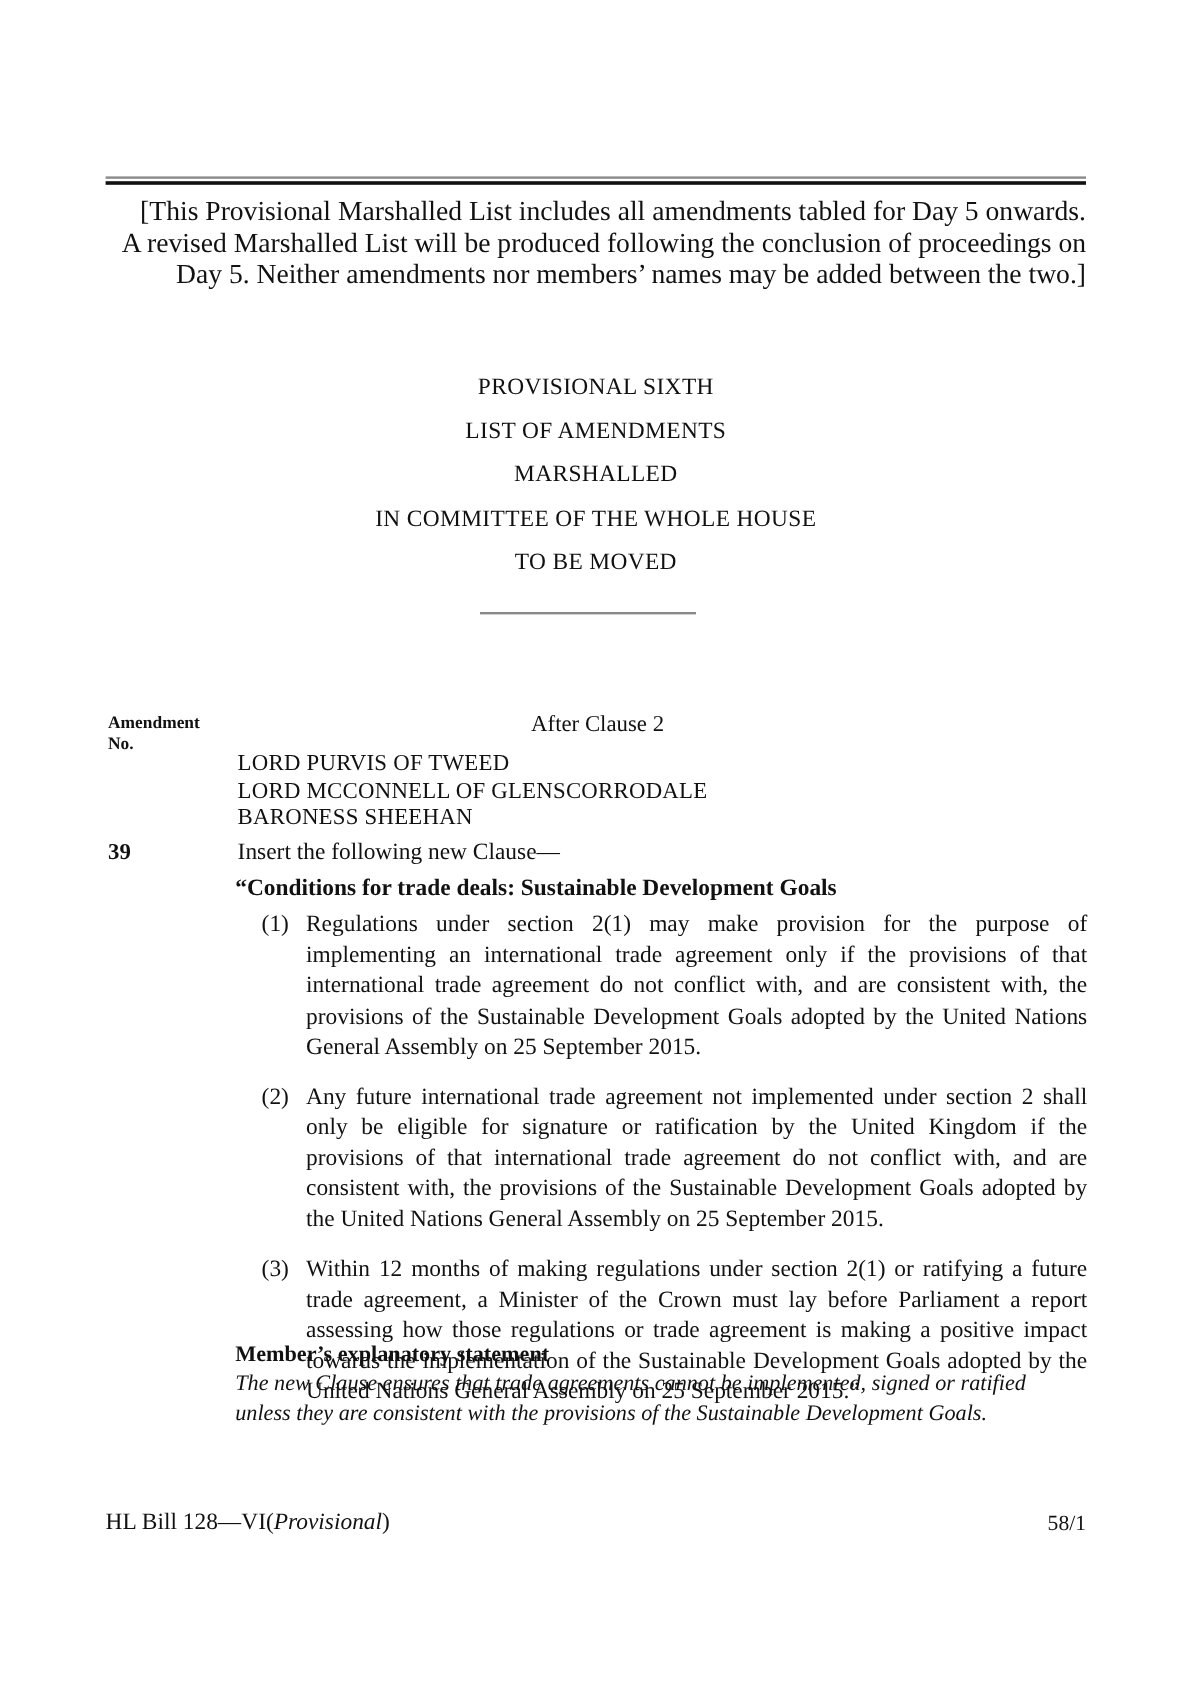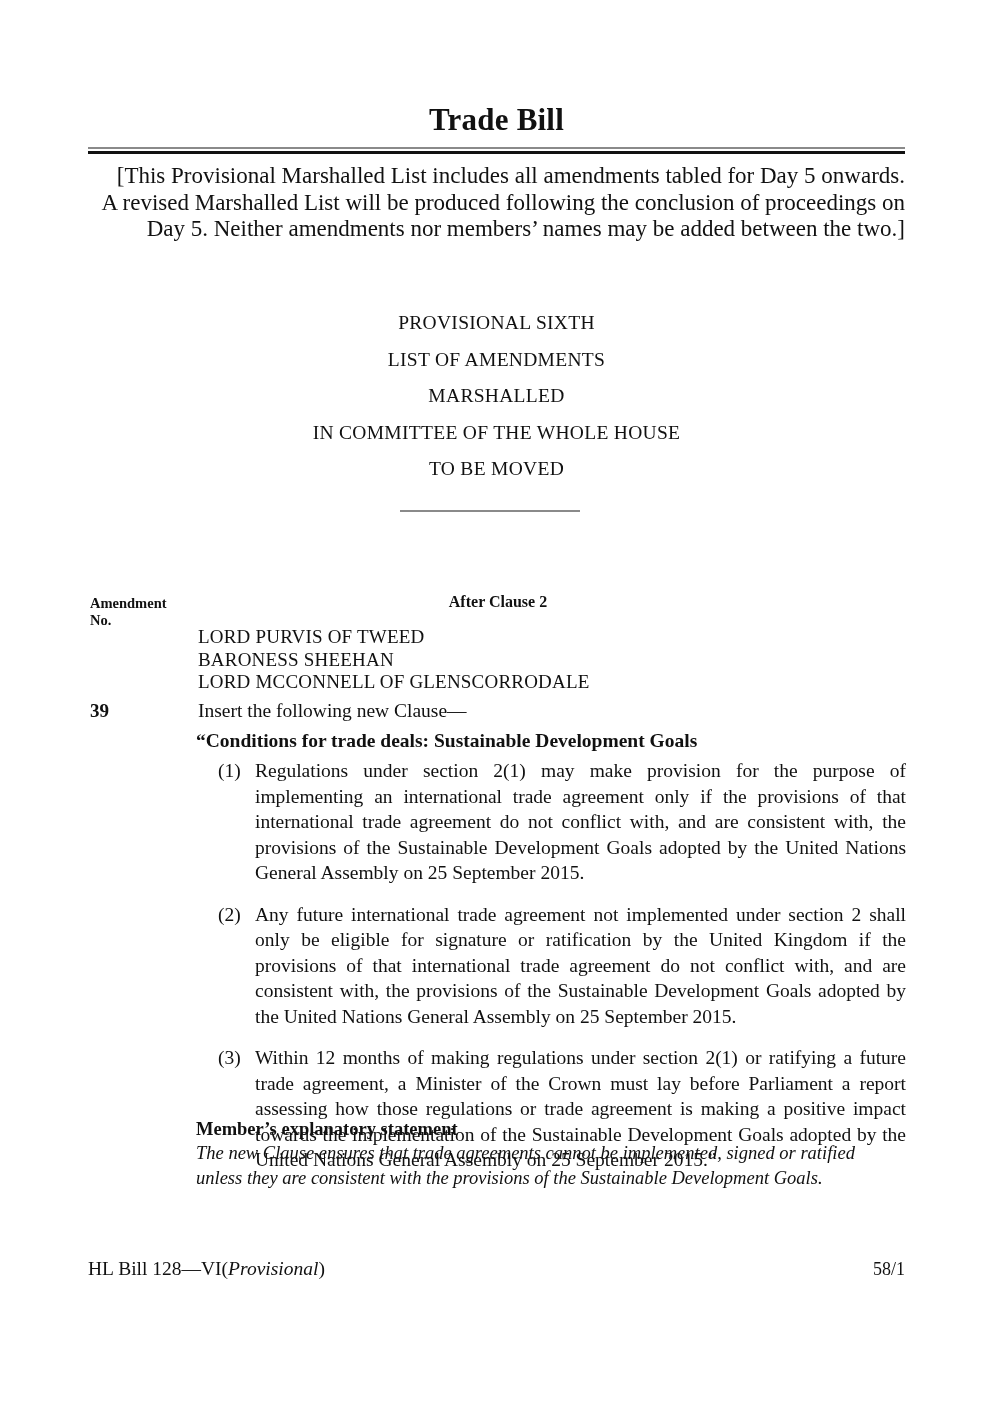--- a/index.html
+++ b/index.html
@@ -124,22 +124,22 @@
   }
   .amendment-no-label span { display: block; }
 
   
   .clause-heading {
     position: absolute;
     left: 198px;
     top: 593px;
     width: 600px;
     text-align: center;
-    font-size: 16px;
-    font-weight: bold;
+    font-size: 19px;
+    font-weight: normal;
   }
 
   
   .sponsors {
     position: absolute;
     left: 198px;
     top: 626px;
     width: 600px;
     text-align: left;
   }
@@ -232,21 +232,20 @@
     font-size: 19.5px;
   }
   .footer .footer-bill-ref .ref-italic { font-style: italic; }
   .footer .footer-page-number { font-size: 18px; }
 </style>
 </head>
 <body>
 
 <div class="page">
 
-  <div class="doc-title">Trade Bill</div>
 
   <div class="title-rule">
     <div class="rule-thin"></div>
     <div class="rule-thick"></div>
   </div>
 
   <div class="provisional-note">
     <span class="note-line">[This Provisional Marshalled List includes all amendments tabled for Day 5 onwards.</span>
     <span class="note-line">A revised Marshalled List will be produced following the conclusion of proceedings on</span>
     <span class="note-line">Day 5. Neither amendments nor members’ names may be added between the two.]</span>
@@ -265,22 +264,22 @@
 
   <div class="amendment-no-label">
     <span>Amendment</span>
     <span>No.</span>
   </div>
 
   <div class="clause-heading">After Clause 2</div>
 
   <div class="sponsors">
     <span class="sponsor-name">LORD PURVIS OF TWEED</span>
+    <span class="sponsor-name">LORD MCCONNELL OF GLENSCORRODALE</span>
     <span class="sponsor-name">BARONESS SHEEHAN</span>
-    <span class="sponsor-name">LORD MCCONNELL OF GLENSCORRODALE</span>
   </div>
 
   <div class="amendment-number">39</div>
   <div class="insert-line">Insert the following new Clause—</div>
 
   <div class="new-clause-title">“Conditions for trade deals: Sustainable Development Goals</div>
 
   <div class="para-list">
 
     <div class="para">

